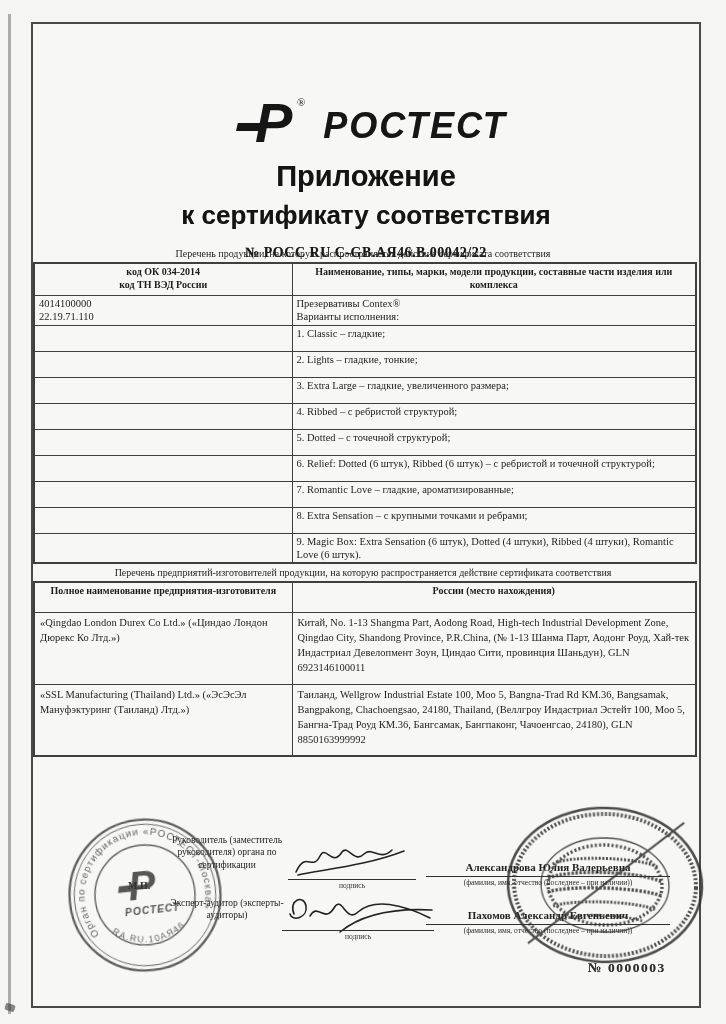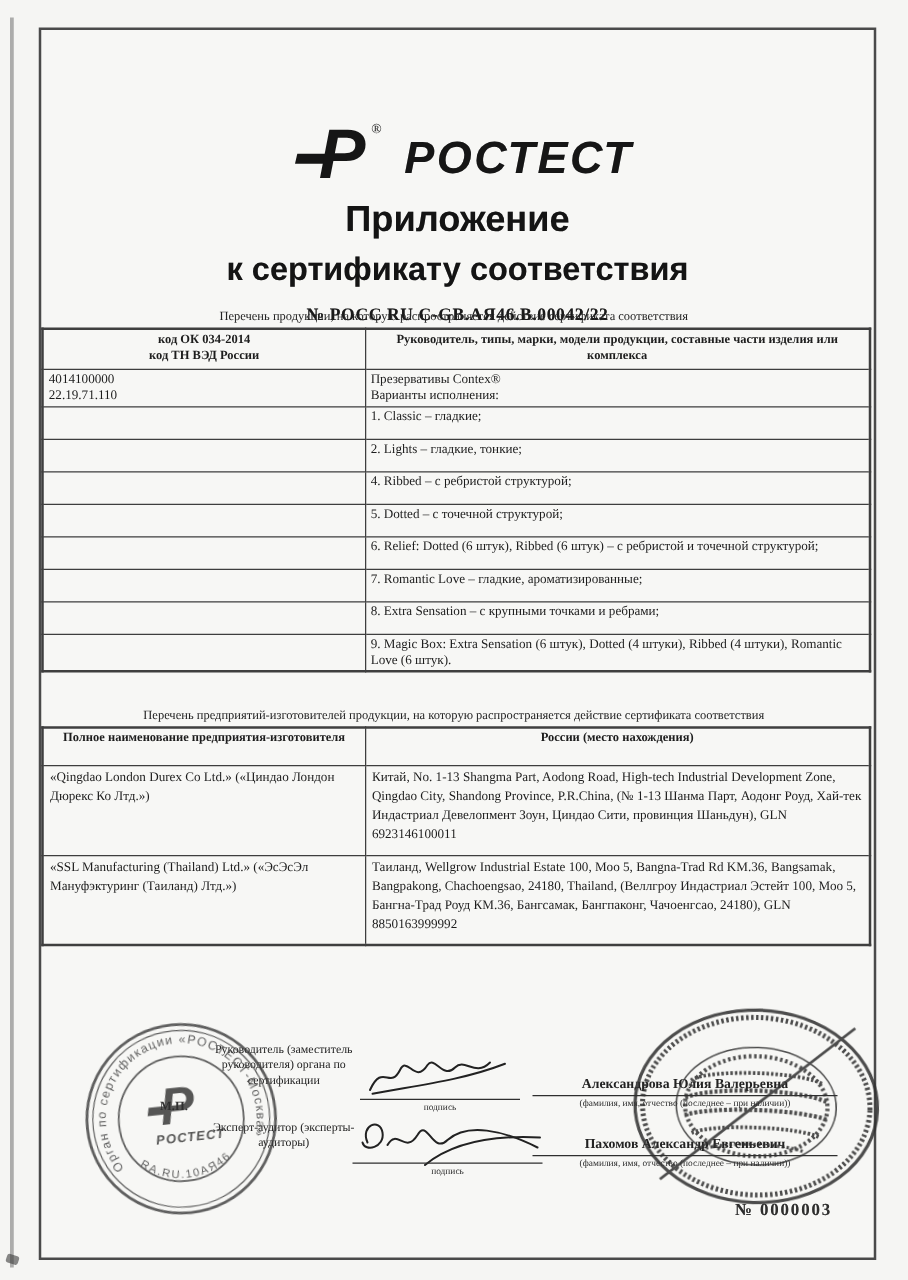--- a/index.html
+++ b/index.html
@@ -85,21 +85,21 @@
   <colgroup>
       <col style="width:258px">
       <col>
     </colgroup>
   <thead>
     <tr>
       <th>
         <div>код ОК 034-2014</div>
         <div>код ТН ВЭД России</div>
       </th>
-      <th>Руководитель, типы, марки, модели продукции, составные части изделия или комплекса</th>
+      <th>Наименование, типы, марки, модели продукции, составные части изделия или комплекса</th>
     </tr>
   </thead>
   <tbody>
     <tr class="main-row">
       <td>
         <div>4014100000</div>
         <div>22.19.71.110</div>
       </td>
       <td>
         <div>Презервативы Contex®</div>
@@ -112,20 +112,24 @@
       <tr>
         <td></td>
         <td>1. Classic – гладкие;</td>
       </tr>
 
       <tr>
         <td></td>
         <td>2. Lights – гладкие, тонкие;</td>
       </tr>
 
+      <tr>
+        <td></td>
+        <td>3. Extra Large – гладкие, увеличенного размера;</td>
+      </tr>
 
       <tr>
         <td></td>
         <td>4. Ribbed – с ребристой структурой;</td>
       </tr>
 
       <tr>
         <td></td>
         <td>5. Dotted – с точечной структурой;</td>
       </tr>

